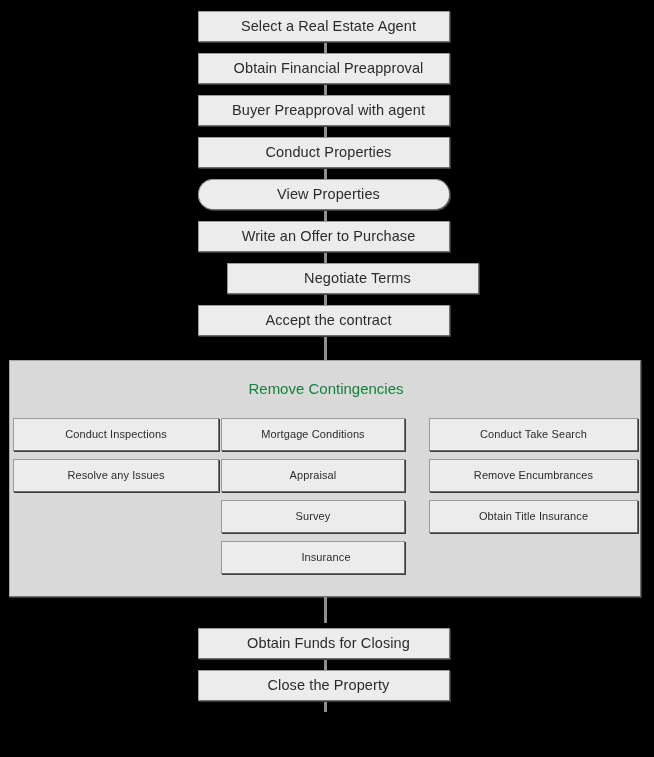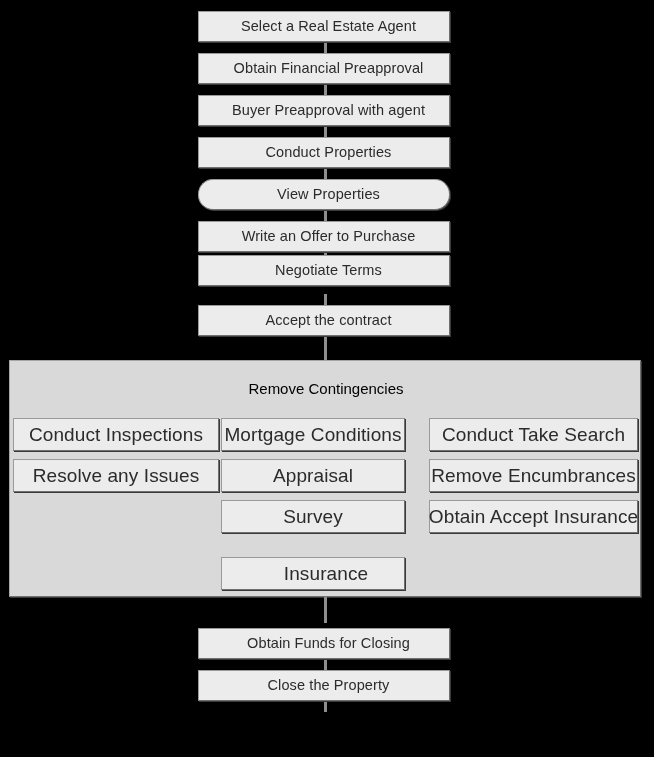--- a/index.html
+++ b/index.html
@@ -74,37 +74,37 @@
     box-shadow: 1px 1px 0 0 #3a3a3a;
   }
 
   #group-title {
     position: absolute;
     left: 0;
     top: 20px;
     width: 632px;
     text-align: center;
     font-size: 15px;
-    color: #000000;
+    color: #15803d;
     line-height: 1;
   }
 
   
   .sub-node {
     height: 33px;
-    font-size: 19px;
+    font-size: 11px;
   }
   .col1 { left: 3px;   width: 206px; }
   .col2 { left: 211px; width: 184px; }
   .col3 { left: 419px; width: 209px; }
 
   .r1 { top: 57px; }
   .r2 { top: 98px; }
   .r3 { top: 139px; }
-  .r4 { top: 196px; padding-left: 26px; }
+  .r4 { top: 180px; padding-left: 26px; }
 </style>
 </head>
 <body>
 
 <div id="canvas">
 
   <div class="connector" style="top:42px;height:11px;"></div>
   <div class="connector" style="top:84px;height:11px;"></div>
   <div class="connector" style="top:126px;height:11px;"></div>
   <div class="connector" style="top:168px;height:11px;"></div>
@@ -112,38 +112,38 @@
   <div class="connector" style="top:252px;height:11px;"></div>
   <div class="connector" style="top:294px;height:11px;"></div>
   <div class="connector" style="top:336px;height:25px;"></div>
 
   <div class="node spine-node" style="top:11px;">Select a Real Estate Agent</div>
   <div class="node spine-node" style="top:53px;">Obtain Financial Preapproval</div>
   <div class="node spine-node" style="top:95px;">Buyer Preapproval with agent</div>
   <div class="node spine-node" style="top:137px;">Conduct Properties</div>
   <div class="node spine-node" style="top:179px;border-radius:15px;">View Properties</div>
   <div class="node spine-node" style="top:221px;">Write an Offer to Purchase</div>
-  <div class="node spine-node" style="top:255px;">Negotiate Terms</div>
+  <div class="node spine-node" style="top:263px;margin-left:29px;">Negotiate Terms</div>
   <div class="node spine-node" style="top:305px;">Accept the contract</div>
 
   <div id="group-box">
 
     <div id="group-title">Remove Contingencies</div>
 
     <div class="node sub-node col1 r1">Conduct Inspections</div>
     <div class="node sub-node col1 r2">Resolve any Issues</div>
 
     <div class="node sub-node col2 r1">Mortgage Conditions</div>
     <div class="node sub-node col2 r2">Appraisal</div>
     <div class="node sub-node col2 r3">Survey</div>
     <div class="node sub-node col2 r4">Insurance</div>
 
     <div class="node sub-node col3 r1">Conduct Take Search</div>
     <div class="node sub-node col3 r2">Remove Encumbrances</div>
-    <div class="node sub-node col3 r3">Obtain Accept Insurance</div>
+    <div class="node sub-node col3 r3">Obtain Title Insurance</div>
 
   </div>
 
   <div class="connector" style="top:597px;height:26px;"></div>
   <div class="connector" style="top:659px;height:11px;"></div>
   <div class="connector" style="top:701px;height:11px;"></div>
 
   <div class="node spine-node" style="top:628px;">Obtain Funds for Closing</div>
   <div class="node spine-node" style="top:670px;">Close the Property</div>
 

